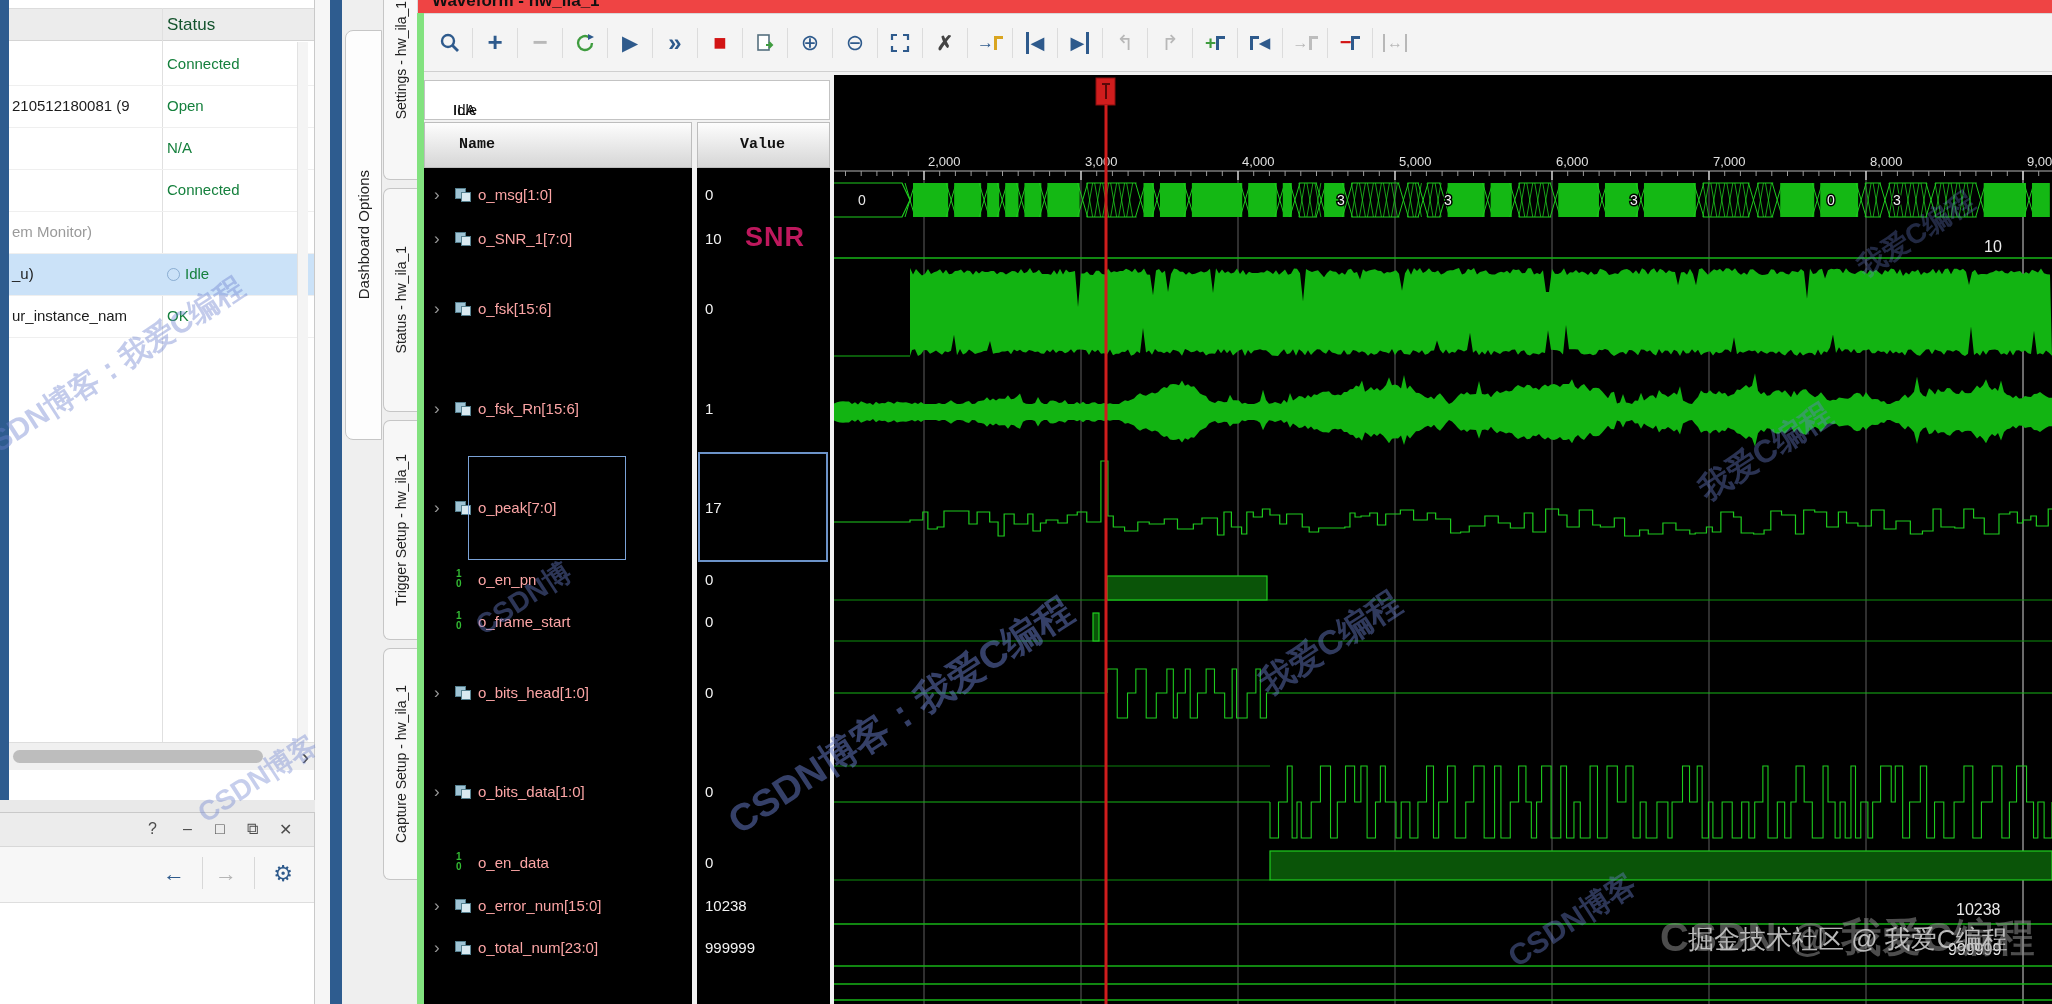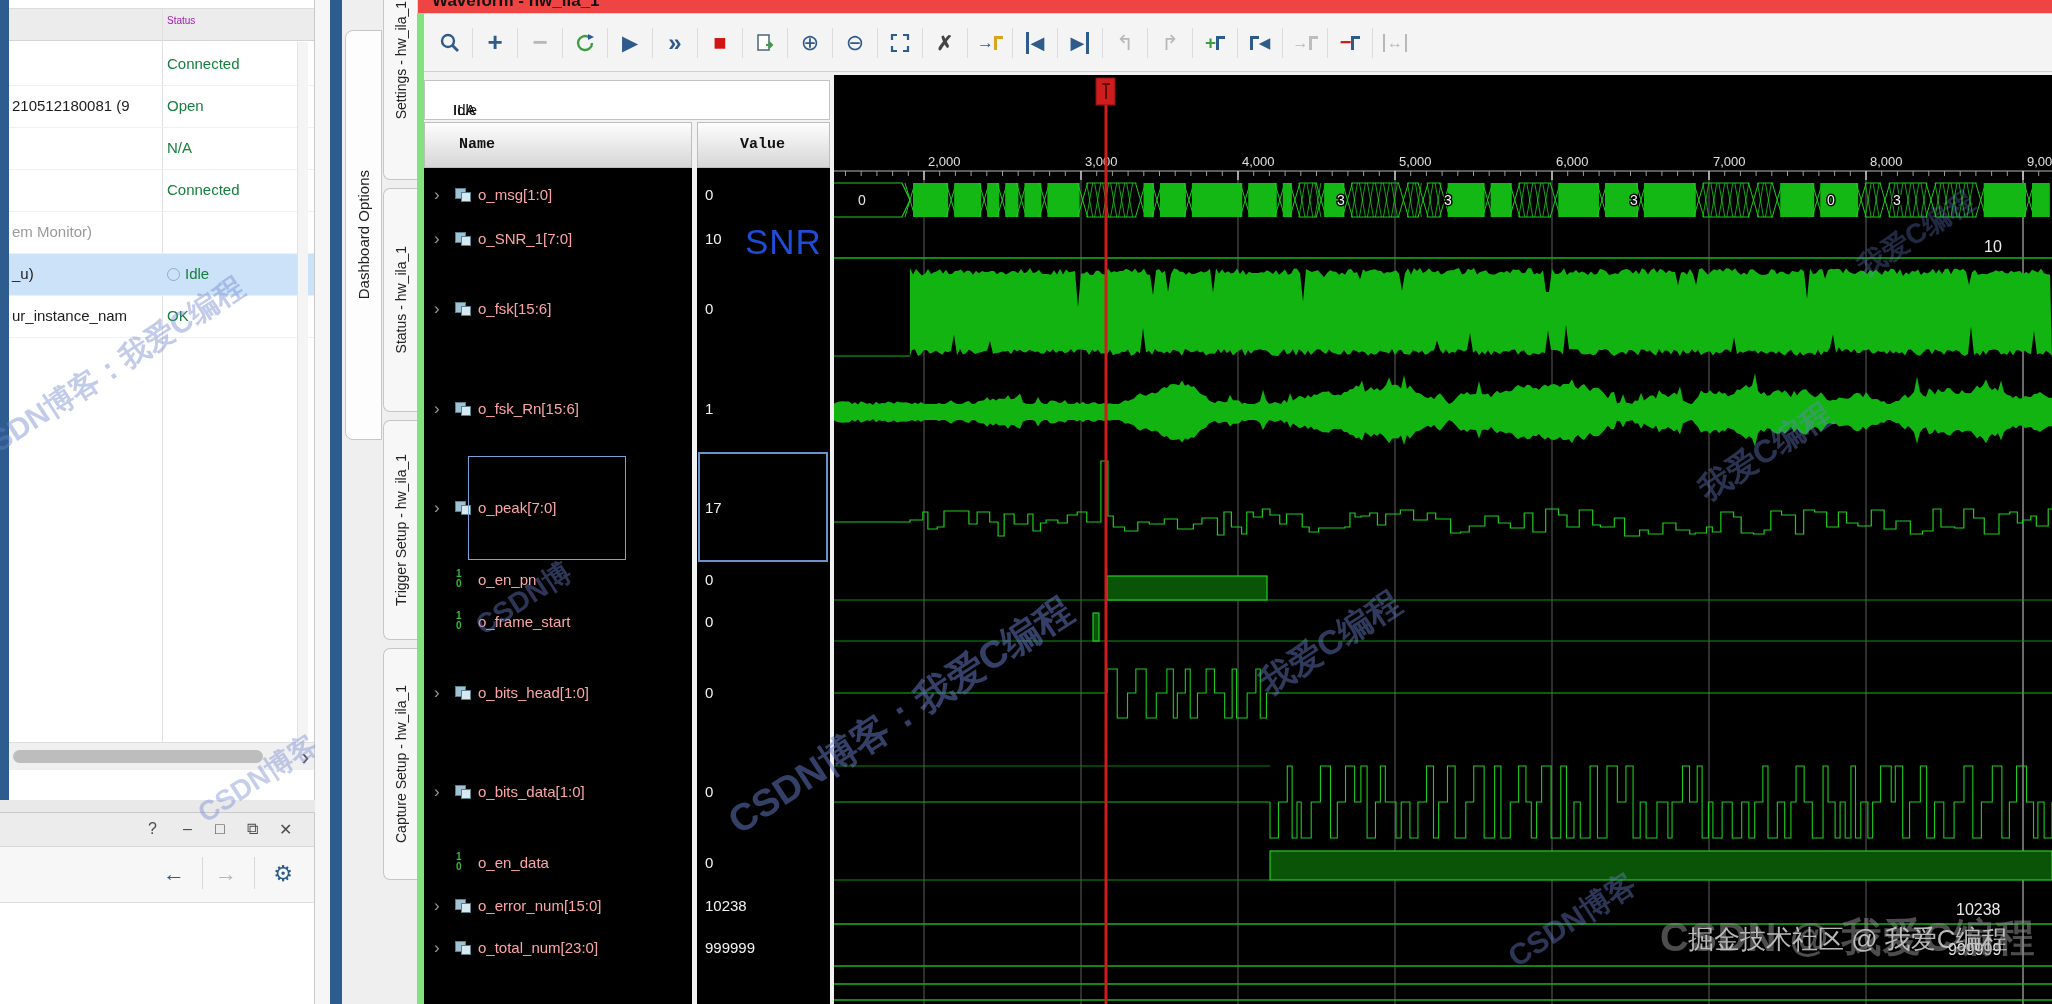--- a/index.html
+++ b/index.html
@@ -4,21 +4,21 @@
 <style>
   * { margin:0; padding:0; box-sizing:border-box; }
   html,body { width:2052px; height:1004px; overflow:hidden; }
   body { position:relative; background:#f2f2f2; font-family:"Liberation Sans", sans-serif; color:#1a1a1a; }
   .abs { position:absolute; }
 
   
   #left-blue-strip { left:0; top:0; width:9px; height:800px; background:#2e5c8f; }
   #hw-panel { left:9px; top:0; width:306px; height:800px; background:#ffffff; border-right:1px solid #c9c9c9; overflow:hidden; }
   #hw-header { left:0; top:8px; width:306px; height:33px; background:#ececec; border-top:1px solid #dcdcdc; border-bottom:1px solid #d4d4d4; }
-  #hw-header .hw-col-status { position:absolute; left:158px; top:6px; font-size:10px; color:#a21caf; }
+  #hw-header .hw-col-status { position:absolute; left:158px; top:6px; font-size:17px; color:#14532d; }
   #hw-col-divider { left:153px; top:8px; width:1px; height:744px; background:#e0e0e0; }
   .hwrow { position:absolute; left:0; width:306px; height:42px; border-bottom:1px solid #efefef; }
   .hwrow.selected { background:#cbe2f8; }
   .hwrow .cell-name { position:absolute; left:3px; top:11px; font-size:15px; color:#1c1c1c; white-space:nowrap; }
   .hwrow .cell-name.muted { color:#9a9a9a; }
   .hwrow .cell-status { position:absolute; left:158px; top:11px; font-size:15px; color:#15803d; white-space:nowrap; }
   .idle-circ { display:inline-block; width:13px; height:13px; border:1px solid #7aa0c8; border-radius:50%; margin-right:5px; vertical-align:-2px; opacity:.8; }
   #hw-vscroll { left:288px; top:42px; width:11px; height:706px; background:#f4f4f4; border-left:1px solid #e2e2e2; }
   #hw-hscroll { left:0; top:742px; width:306px; height:28px; background:#f0f0f0; border-top:1px solid #dedede; }
   #hw-hscroll .thumb { position:absolute; left:4px; top:7px; width:660px; max-width:250px; height:13px; background:#bdbdbd; border-radius:7px; width:250px; }
@@ -70,21 +70,21 @@
   .sigrow-name .exp { position:absolute; left:10px; top:5px; color:#9a9a9a; font-size:17px; cursor:pointer; }
   .sigrow-name .nm { position:absolute; left:54px; top:6px; color:#fca5a5; font-size:15px; white-space:nowrap; }
   .icon-bus { position:absolute; left:31px; top:8px; width:16px; height:14px; }
   .icon-bus::before { content:""; position:absolute; left:0; top:0; width:9px; height:9px; background:#9fc3d4; border:1px solid #56808f; }
   .icon-bus::after  { content:""; position:absolute; right:0; bottom:0; width:8px; height:8px; background:#d9e9f0; border:1px solid #56808f; }
   .icon-bit { position:absolute; left:32px; top:4px; display:inline-flex; flex-direction:column; }
   .icon-bit i { font-style:normal; font-size:10px; line-height:10px; color:#33bb33; font-weight:bold; }
   .sigrow-val { position:absolute; left:8px; color:#f2f2f2; font-size:15px; white-space:nowrap; }
   #sel-name-box { left:468px; top:456px; width:158px; height:104px; border:1px solid #7aa2d6; }
   #sel-val-box { left:698px; top:452px; width:130px; height:110px; border:2px solid #6c93c9; }
-  #snr-note { left:745px; top:222px; font-size:35px; font-weight:normal; color:#1d4ed8; letter-spacing:1px; }
+  #snr-note { left:745px; top:222px; font-size:27px; font-weight:bold; color:#be185d; letter-spacing:1px; }
 
   #wave-canvas { left:834px; top:75px; width:1218px; height:929px; background:#000; }
 
   .wm { position:absolute; font-weight:bold; pointer-events:none; white-space:nowrap; z-index:40; }
   #wm-br1 { left:1660px; top:910px; font-size:40px; color:#8d8d8d; opacity:.55; font-weight:bold; z-index:41; letter-spacing:1px; }
   #wm-br2 { left:1688px; top:922px; font-size:26px; color:#cccccc; opacity:.9; z-index:42; }
   #wm-br3 { left:1905px; top:958px; font-size:16px; color:#ececec; opacity:.95; z-index:43;margin-top:48px; }
 </style>
 </head>
 <body>

